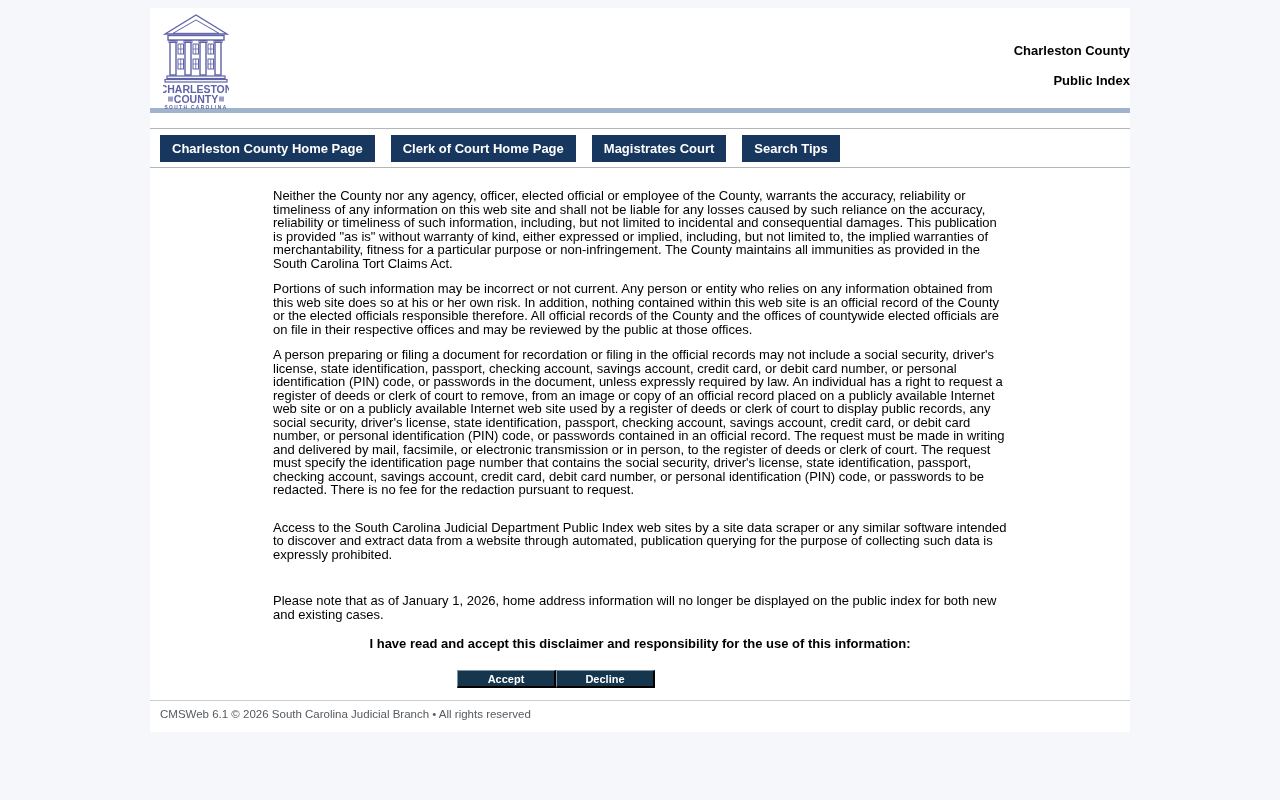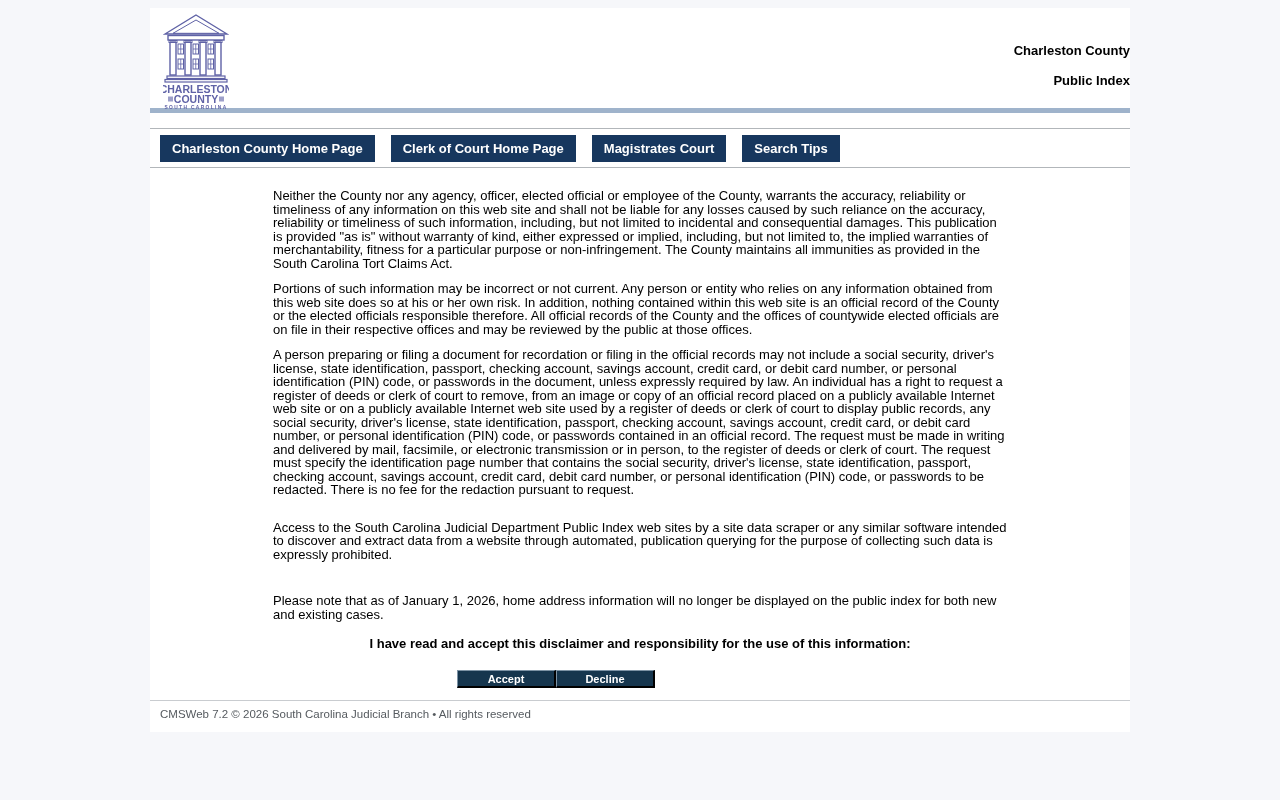--- a/index.html
+++ b/index.html
@@ -183,16 +183,16 @@
   </div>
 
   <div class="accept-statement">I have read and accept this disclaimer and responsibility for the use of this information:</div>
 
   <div class="button-row">
     <button class="action-btn">Accept</button>
     <button class="action-btn">Decline</button>
   </div>
 
   <div class="footer">
-    <span>CMSWeb 7.2 © 2026 South Carolina Judicial Branch • All rights reserved</span>
+    <span>CMSWeb 6.1 © 2026 South Carolina Judicial Branch • All rights reserved</span>
   </div>
 
 </div>
 
 </body></html>

